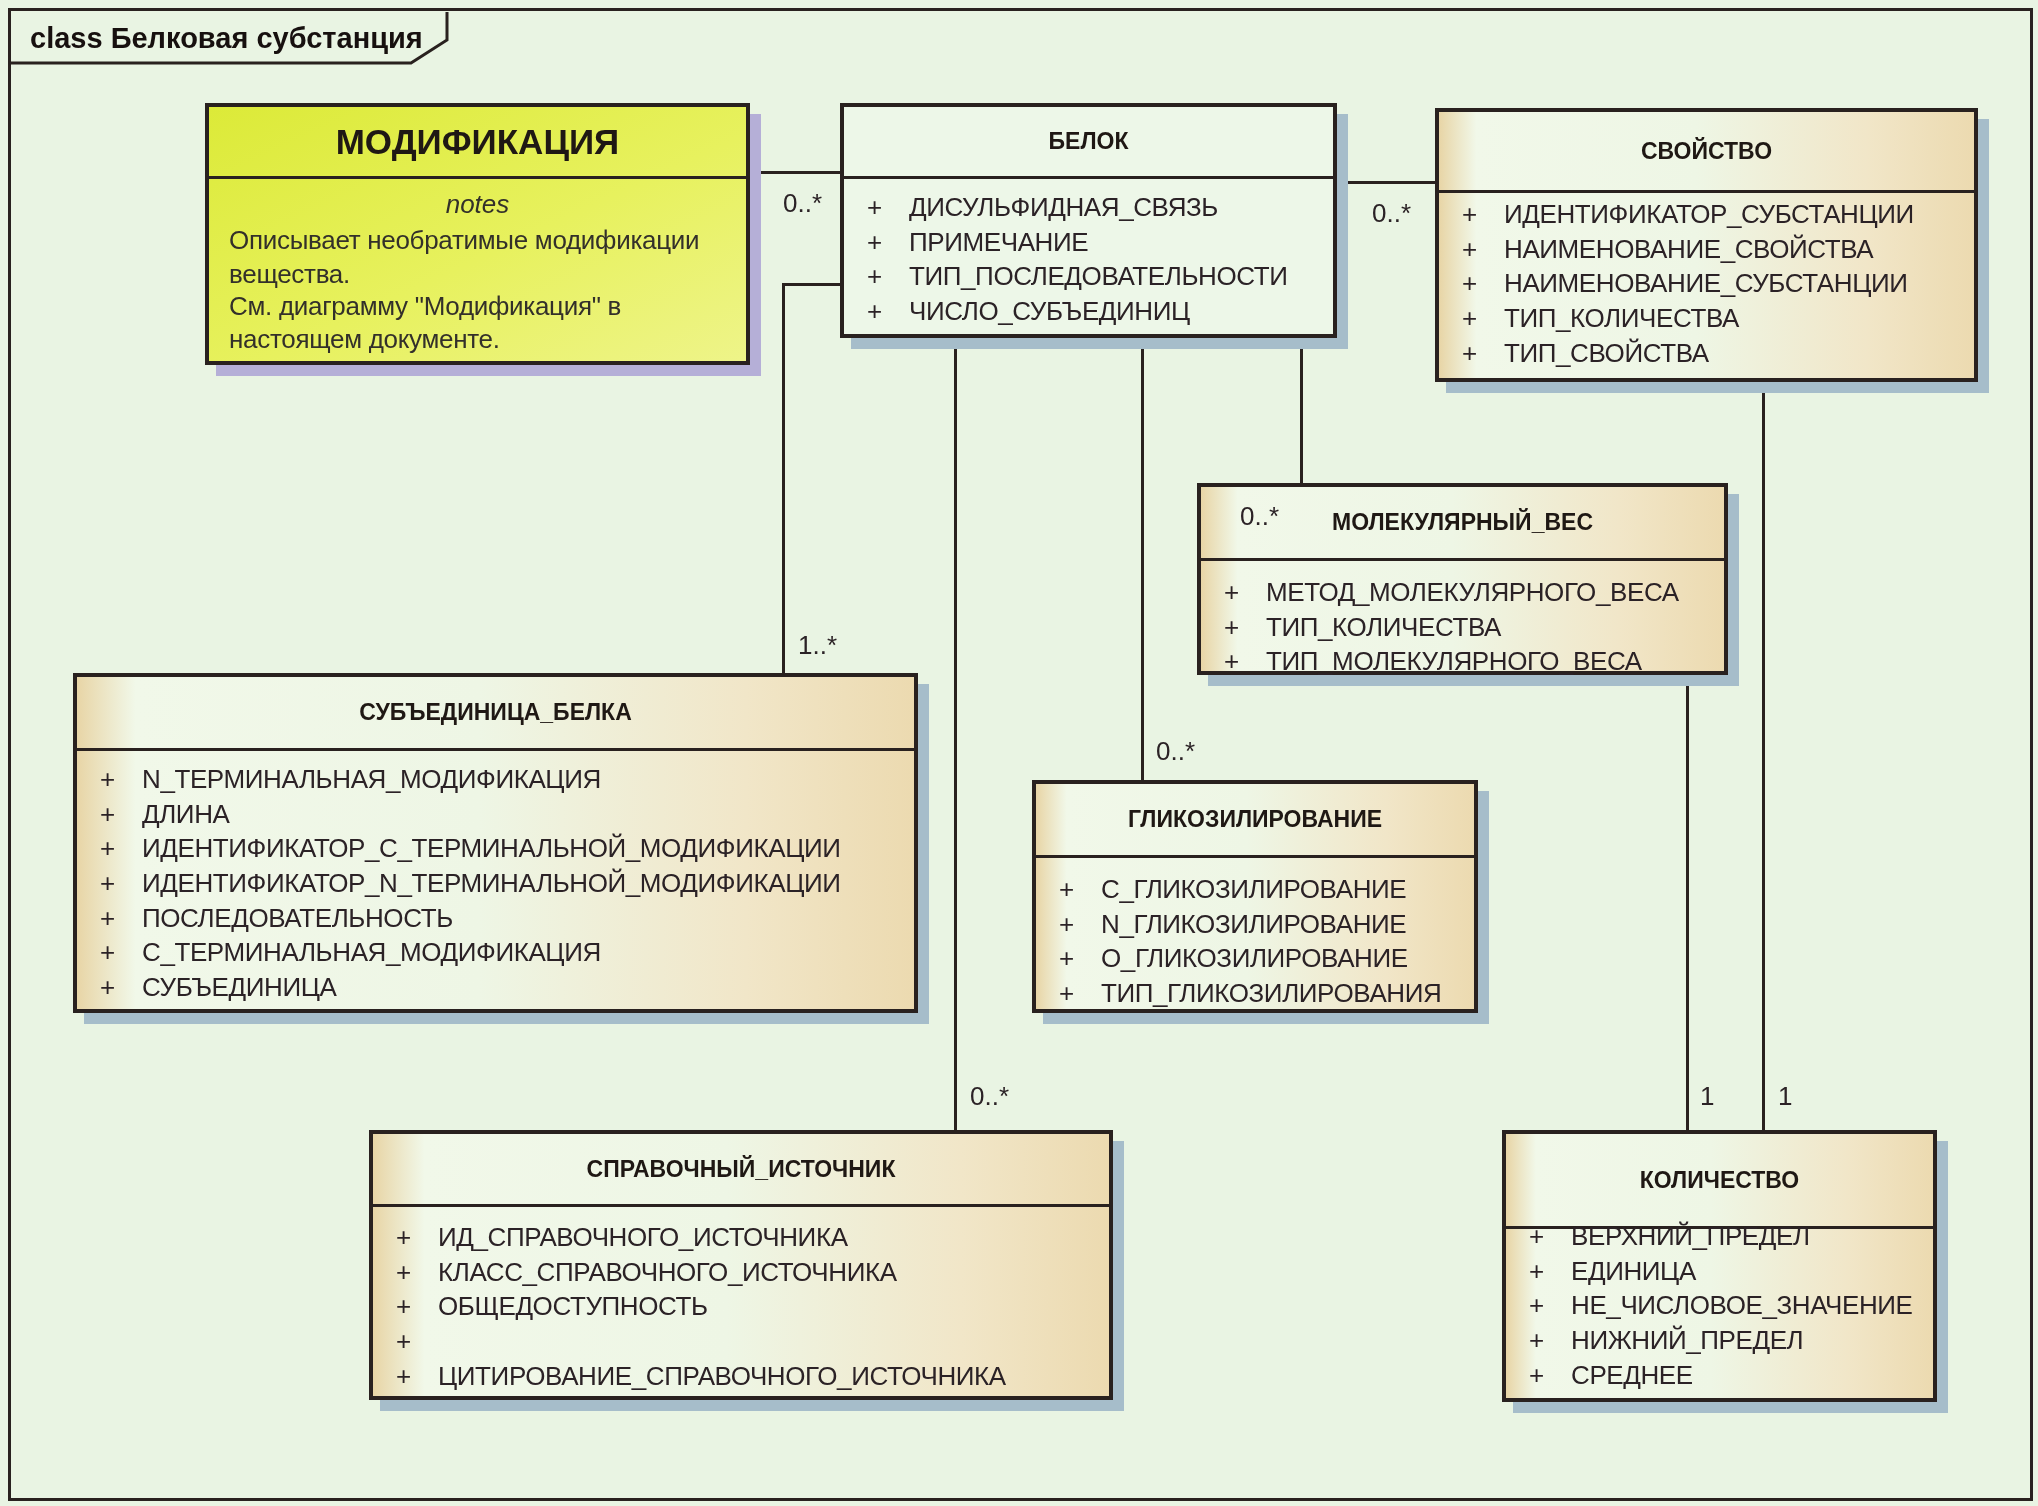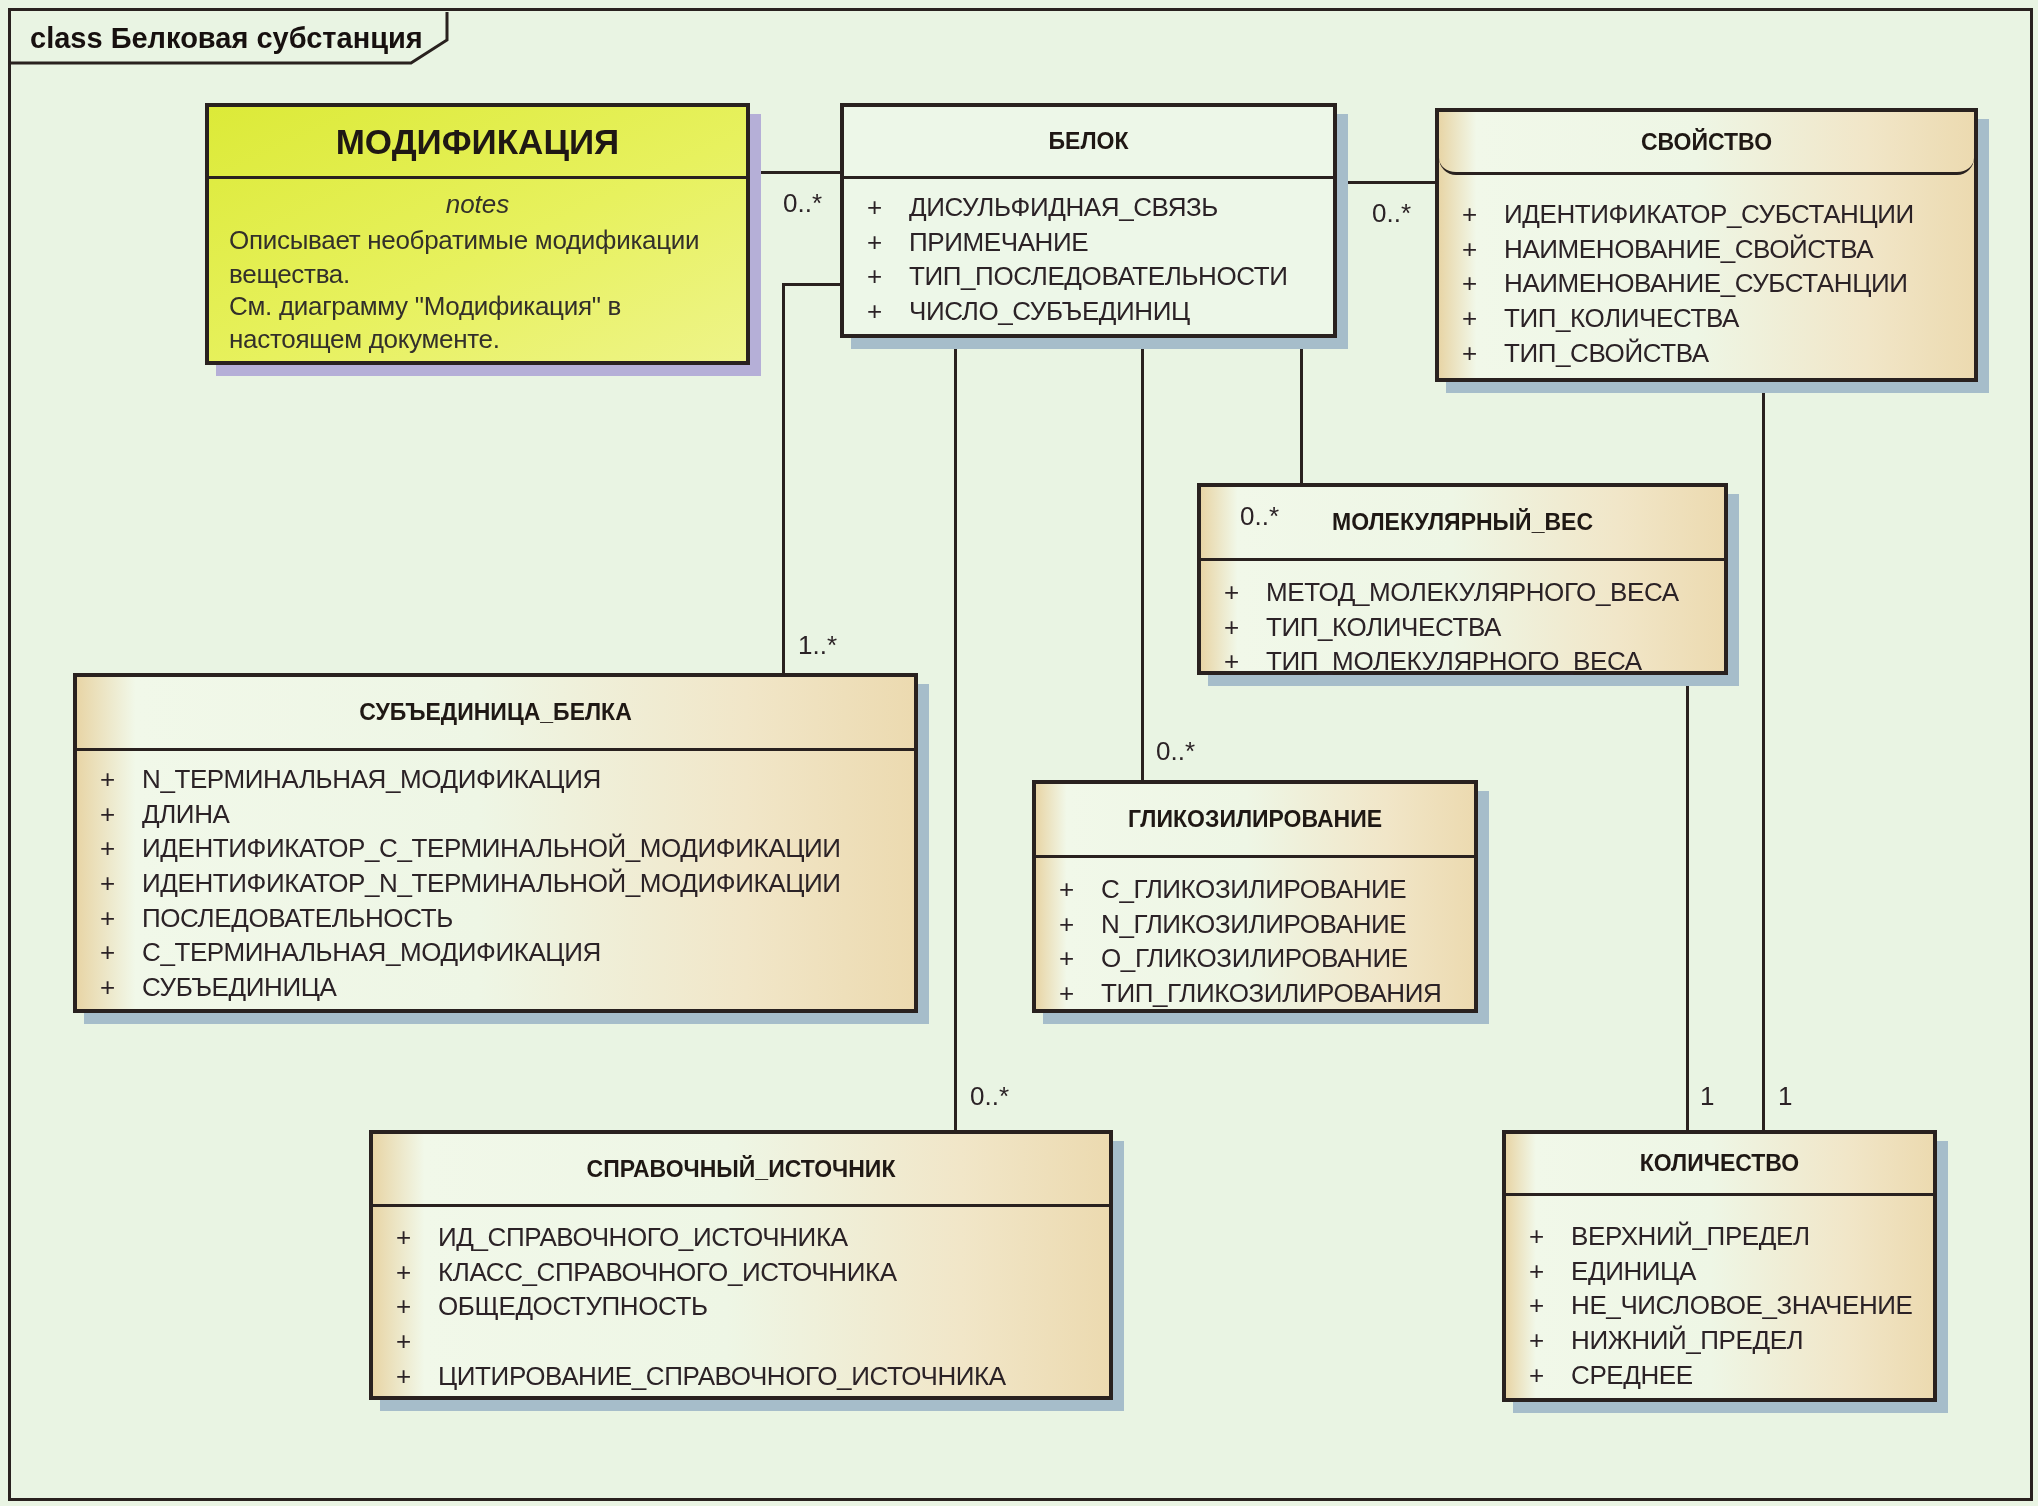--- a/index.html
+++ b/index.html
@@ -113,21 +113,21 @@
         <span class="attr-text">ТИП_ПОСЛЕДОВАТЕЛЬНОСТИ</span>
       </div>
       <div class="attr-row">
         <span class="plus">+</span>
         <span class="attr-text">ЧИСЛО_СУБЪЕДИНИЦ</span>
       </div>
     </div>
 </div>
 
 <div class="uml-box" style="left:1435px;top:108px;width:543px;height:274px;">
-  <div class="hdr" style="height:63px;border-radius:17px;">СВОЙСТВО</div>
+  <div class="hdr" style="height:81px;">СВОЙСТВО</div>
   <div class="attrs" style="top:85px;">
       <div class="attr-row">
         <span class="plus">+</span>
         <span class="attr-text">ИДЕНТИФИКАТОР_СУБСТАНЦИИ</span>
       </div>
       <div class="attr-row">
         <span class="plus">+</span>
         <span class="attr-text">НАИМЕНОВАНИЕ_СВОЙСТВА</span>
       </div>
       <div class="attr-row">
@@ -238,21 +238,21 @@
         <span class="plus">+</span>
       </div>
       <div class="attr-row">
         <span class="plus">+</span>
         <span class="attr-text">ЦИТИРОВАНИЕ_СПРАВОЧНОГО_ИСТОЧНИКА</span>
       </div>
     </div>
 </div>
 
 <div class="uml-box" style="left:1502px;top:1130px;width:435px;height:272px;">
-  <div class="hdr" style="height:62px;">КОЛИЧЕСТВО</div>
+  <div class="hdr" style="height:95px;">КОЛИЧЕСТВО</div>
   <div class="attrs" style="top:85px;">
       <div class="attr-row">
         <span class="plus">+</span>
         <span class="attr-text">ВЕРХНИЙ_ПРЕДЕЛ</span>
       </div>
       <div class="attr-row">
         <span class="plus">+</span>
         <span class="attr-text">ЕДИНИЦА</span>
       </div>
       <div class="attr-row">

